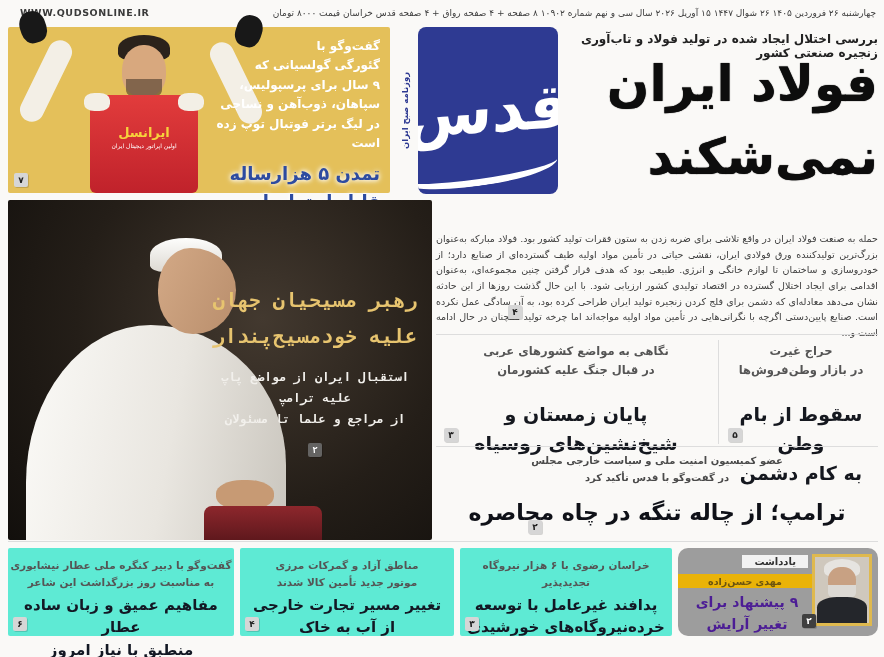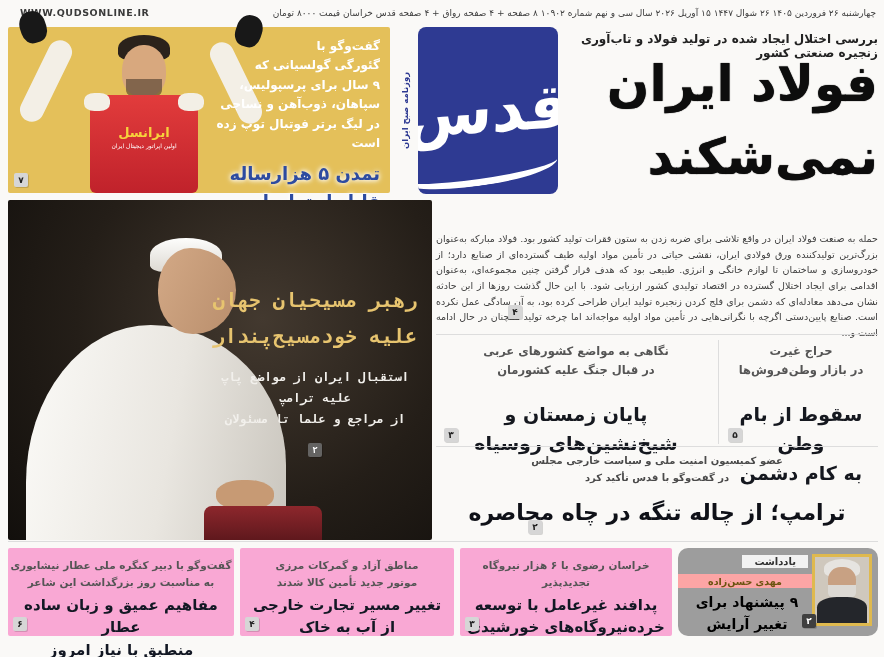--- a/index.html
+++ b/index.html
@@ -76,36 +76,36 @@
   .mid-item{position:absolute;top:342px;height:100px;text-align:center;direction:rtl;}
   .mid-kicker{font-size:11.5px;color:#555;font-weight:bold;line-height:1.65;}
   .mid-head{margin-top:20px;font-size:19px;font-weight:bold;color:#15181f;line-height:1.55;}
   .mid-badge{position:absolute;bottom:0;right:auto;left:4px;}
   
   .trump{position:absolute;left:436px;top:452px;width:442px;text-align:center;direction:rtl;}
   .trump-kicker{font-size:10px;color:#4a4a4a;font-weight:bold;line-height:1.7;}
   .trump-head{margin-top:14px;font-size:22px;font-weight:bold;color:#0f1118;}
   .trump-badge{position:absolute;left:92px;top:68px;}
   
-  .bbox{position:absolute;top:548px;height:88px;background:#f9a8d4;border-radius:2px;text-align:center;direction:rtl;}
+  .bbox{position:absolute;top:548px;height:88px;background:#5eead4;border-radius:2px;text-align:center;direction:rtl;}
   .bbox .k{padding-top:9px;font-size:10.5px;color:#555;font-weight:bold;line-height:1.6;}
   .bbox .h{margin-top:3px;font-size:15px;font-weight:bold;color:#131824;line-height:1.5;}
   .bbox .badge{position:absolute;left:5px;bottom:5px;}
   
   .note{position:absolute;left:678px;top:548px;width:200px;height:88px;background:#9d9d9d;border-radius:10px;overflow:hidden;}
   .note-photo{position:absolute;right:6px;top:6px;width:54px;height:66px;border:3px solid #dfb94e;background:#cfc8bd;overflow:hidden;}
   .np-hair{position:absolute;left:9px;top:2px;width:36px;height:18px;background:#e6e4e0;border-radius:50% 50% 30% 30%;}
   .np-face{position:absolute;left:13px;top:10px;width:28px;height:28px;background:#c8a183;border-radius:45%;}
   .np-beard{position:absolute;left:13px;top:28px;width:28px;height:14px;background:#dcd9d4;border-radius:0 0 45% 45%;}
   .np-suit{position:absolute;left:2px;top:40px;width:50px;height:26px;background:#24262b;border-radius:40% 40% 0 0;}
   .note-tag{position:absolute;right:70px;top:7px;background:#f2f2f2;color:#333;font-size:10px;font-weight:bold;
             padding:1px 12px;direction:rtl;}
-  .note-author{position:absolute;left:0;top:26px;right:66px;height:14px;background:#fca5a5;color:#6b5410;
+  .note-author{position:absolute;left:0;top:26px;right:66px;height:14px;background:#eab308;color:#6b5410;
             font-size:9.5px;font-weight:bold;direction:rtl;display:flex;align-items:center;justify-content:center;}
-  .note-head{position:absolute;left:6px;top:44px;right:68px;color:#000000;font-size:14px;font-weight:bold;
+  .note-head{position:absolute;left:6px;top:44px;right:68px;color:#4c1d95;font-size:14px;font-weight:bold;
             line-height:1.55;text-align:center;direction:rtl;}
   .note-badge{position:absolute;right:62px;bottom:8px;background:#3f3f3f;color:#fff;}
 </style>
 </head>
 <body>
 
 <div class="page">
 
   <div class="site-url">WWW.QUDSONLINE.IR</div>
   <div class="dateline">چهارشنبه ۲۶ فروردین ۱۴۰۵    ۲۶ شوال ۱۴۴۷    ۱۵ آوریل ۲۰۲۶    سال سی و نهم    شماره ۱۰۹۰۲    ۸ صفحه + ۴ صفحه رواق + ۴ صفحه قدس خراسان    قیمت ۸۰۰۰ تومان</div>

